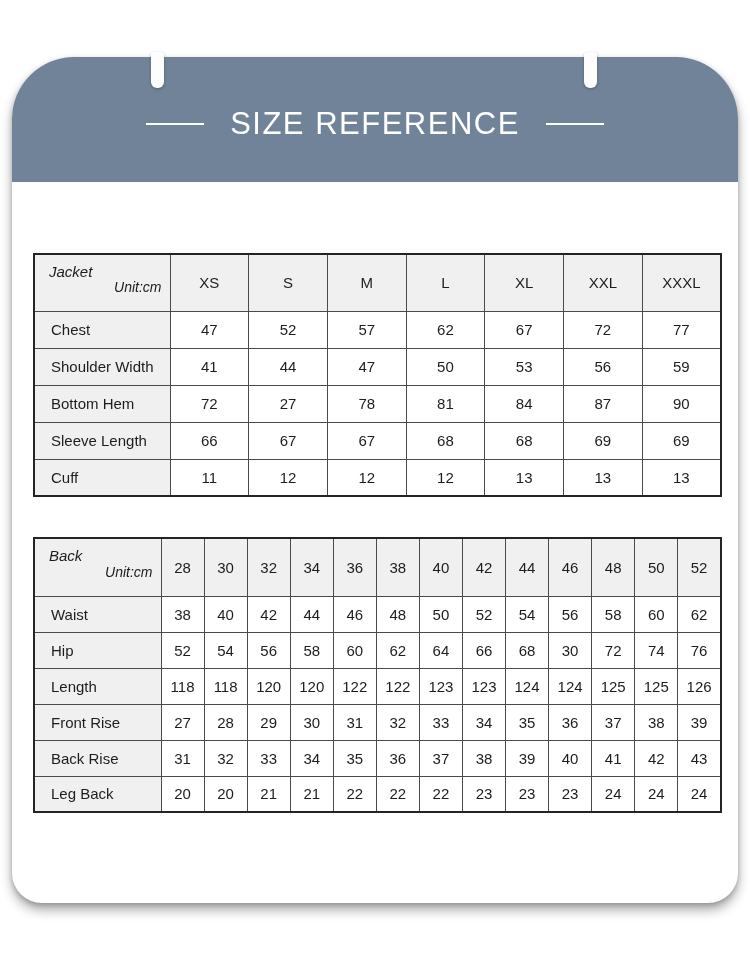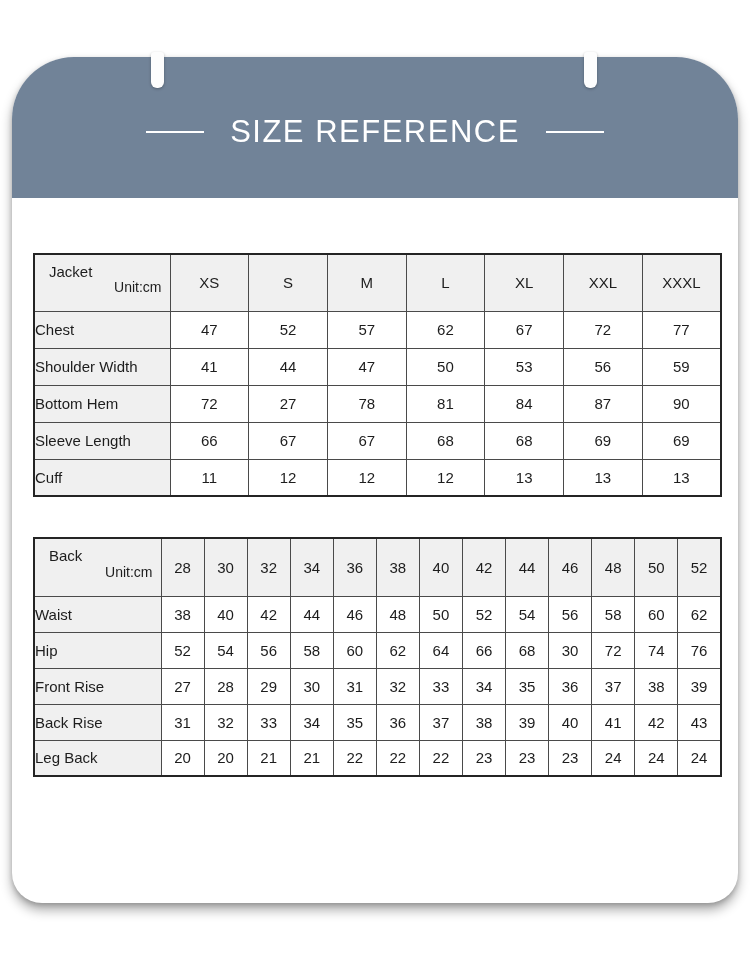--- a/index.html
+++ b/index.html
@@ -17,21 +17,21 @@
     width:750px;height:973px;position:relative;overflow:hidden;
     font-family:"Liberation Sans",sans-serif;color:var(--text);
   }
   .card{
     position:absolute;left:12px;top:57px;width:726px;height:846px;
     background:var(--card-bg);
     border-radius:62px 62px 30px 30px;
     box-shadow:0 7px 12px rgba(0,0,0,0.33), 0 2px 5px rgba(0,0,0,0.18);
   }
   .card-header{
-    position:absolute;left:0;top:0;width:100%;height:141px;
+    position:absolute;left:0;top:0;width:100%;height:125px;
     background:var(--header-bg);
     border-radius:62px 62px 0 0;
     display:flex;align-items:center;justify-content:center;
   }
   .notch{
     position:absolute;top:-5px;width:13px;height:36px;
     background:#fdfdfd;
     border-radius:3px 3px 6px 6px;
     box-shadow:0 1px 3px rgba(0,0,0,0.28);
   }
@@ -57,33 +57,34 @@
   }
   table.size-table th,table.size-table td{
     border:1px solid var(--border-inner);
     text-align:center;vertical-align:middle;
     font-size:15px;font-weight:400;color:var(--text);
     overflow:hidden;
   }
   table.size-table thead th{background:var(--table-head-bg);}
   table.size-table td.rowlabel{
     background:var(--table-head-bg);
-    text-align:left;
+    text-align:left;padding-left:16px;
   }
   .t1 table thead tr{height:57px;}
   .t1 table tbody tr{height:37px;}
   .t1 th.corner,.t1 td.rowlabel{width:136px;}
   .t2 table thead tr{height:58px;}
   .t2 table tbody tr{height:36px;}
   .t2 th.corner,.t2 td.rowlabel{width:127px;}
   th.corner{
     position:relative;padding:0;
     background-image:linear-gradient(to top right,
       transparent calc(50% - 1px), var(--border-inner) calc(50% - 1px),
       var(--border-inner) calc(50% + 0.5px), transparent calc(50% + 0.5px));
+    font-style:italic;
   }
   .corner-top{position:absolute;left:14px;top:8px;font-size:15px;}
   .corner-bottom{position:absolute;right:8px;bottom:16px;font-size:14px;}
 </style>
 </head>
 <body>
 
 <div class="card">
 
   <div class="card-header">
@@ -218,20 +219,36 @@
             <td>62</td>
             <td>64</td>
             <td>66</td>
             <td>68</td>
             <td>30</td>
             <td>72</td>
             <td>74</td>
             <td>76</td>
           </tr>
           <tr>
+            <td class="rowlabel">Length</td>
+            <td>118</td>
+            <td>118</td>
+            <td>120</td>
+            <td>120</td>
+            <td>122</td>
+            <td>122</td>
+            <td>123</td>
+            <td>123</td>
+            <td>124</td>
+            <td>124</td>
+            <td>125</td>
+            <td>125</td>
+            <td>126</td>
+          </tr>
+          <tr>
             <td class="rowlabel">Front Rise</td>
             <td>27</td>
             <td>28</td>
             <td>29</td>
             <td>30</td>
             <td>31</td>
             <td>32</td>
             <td>33</td>
             <td>34</td>
             <td>35</td>

